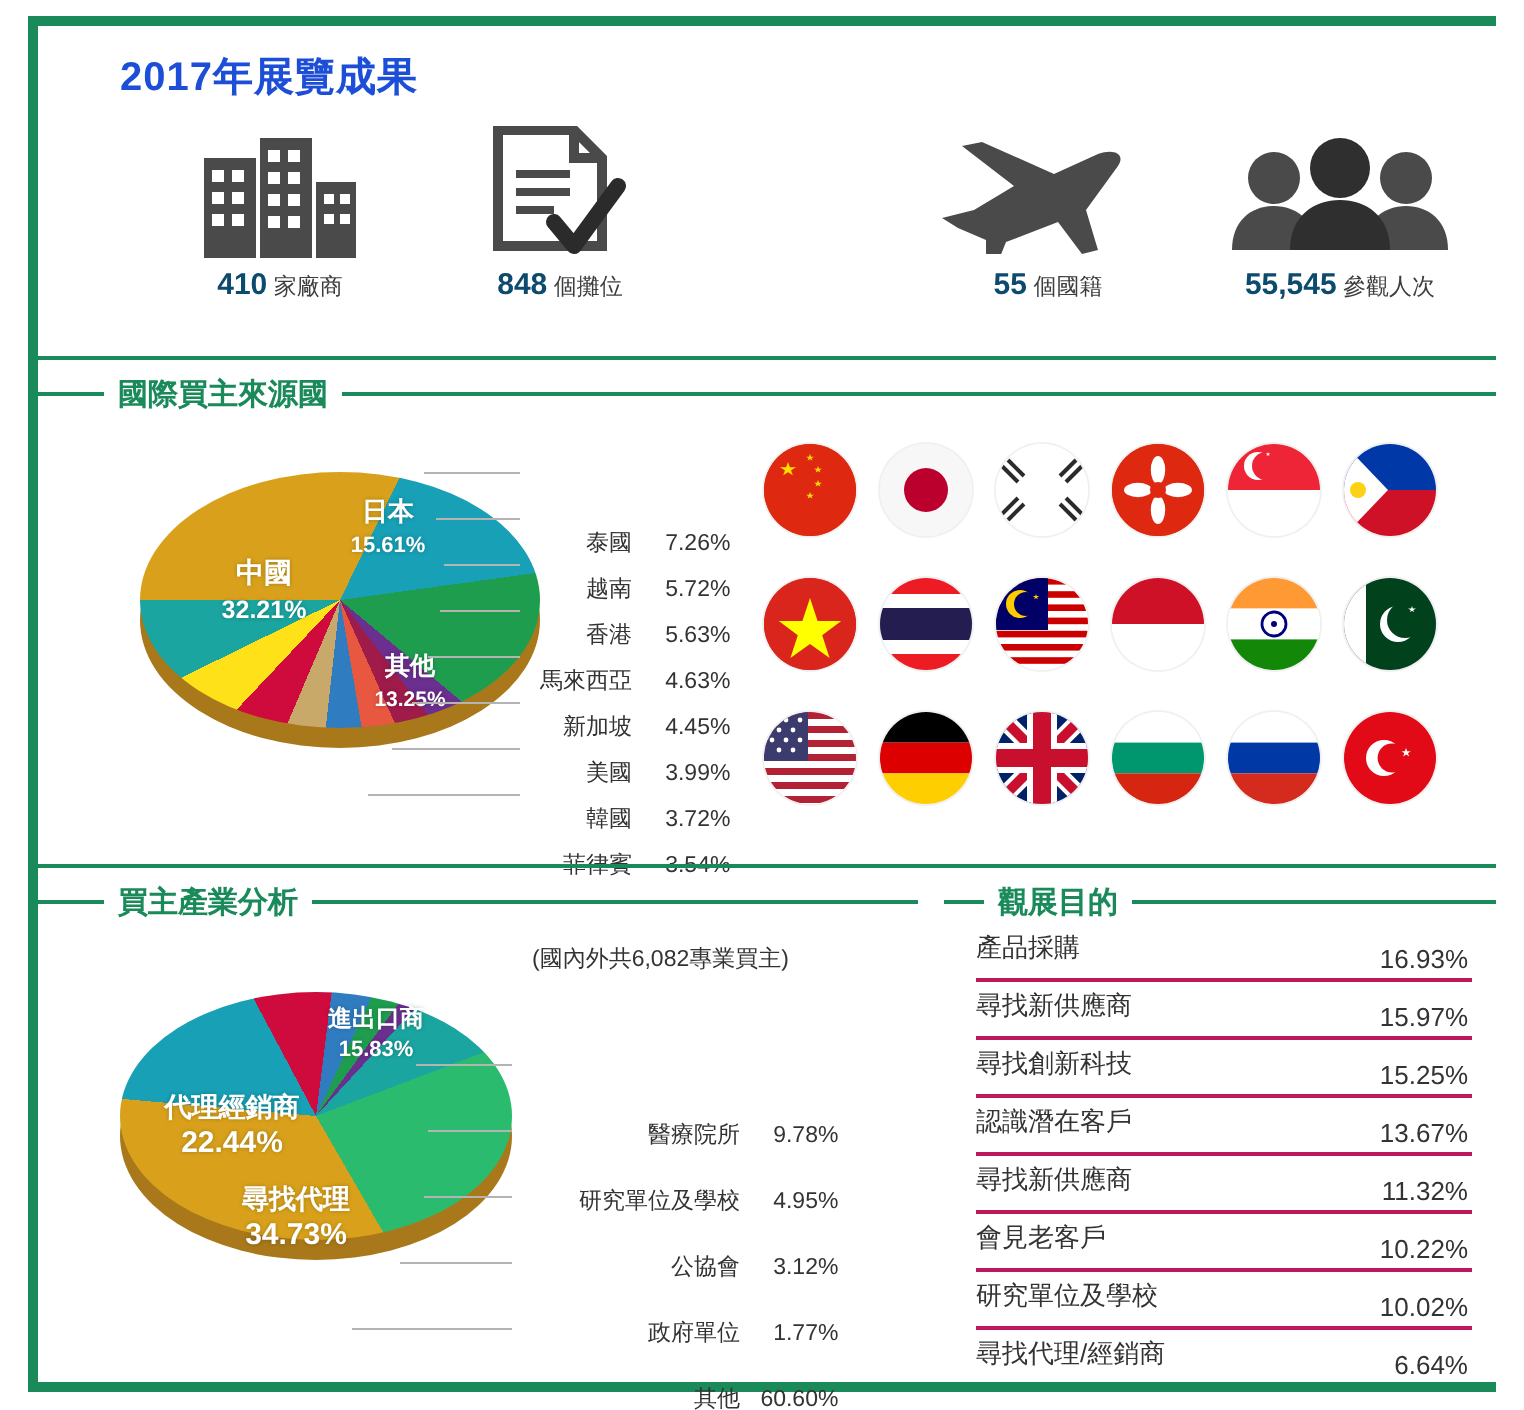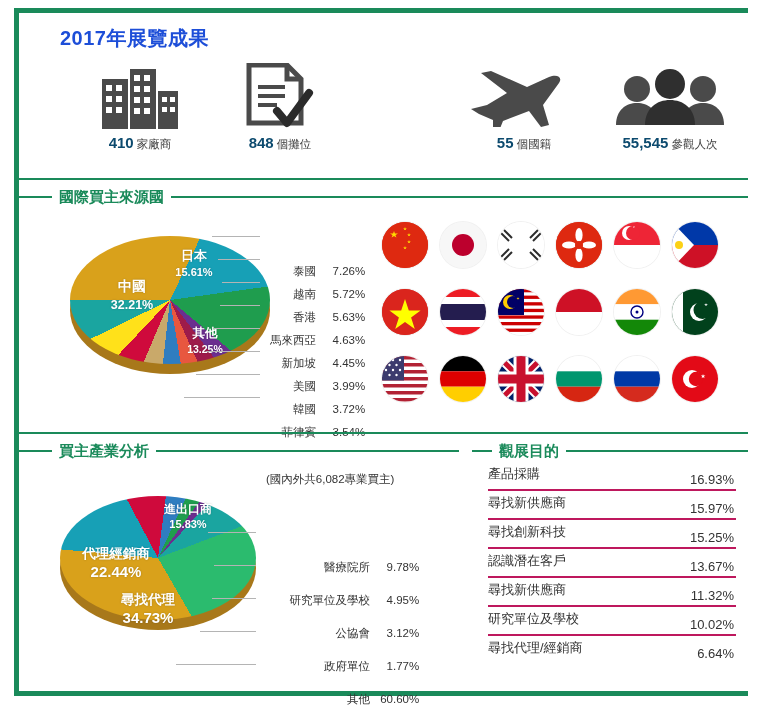--- a/index.html
+++ b/index.html
@@ -624,20 +624,24 @@
     </div>
     <div class="purpose-item">
       <span class="pname">認識潛在客戶</span>
       <span class="pval">13.67%</span>
     </div>
     <div class="purpose-item">
       <span class="pname">尋找新供應商</span>
       <span class="pval">11.32%</span>
     </div>
     <div class="purpose-item">
+      <span class="pname">會見老客戶</span>
+      <span class="pval">10.22%</span>
+    </div>
+    <div class="purpose-item">
       <span class="pname">研究單位及學校</span>
       <span class="pval">10.02%</span>
     </div>
     <div class="purpose-item" style="border-bottom:none;">
       <span class="pname">尋找代理/經銷商</span>
       <span class="pval">6.64%</span>
     </div>
   </div>
 
 </div>

